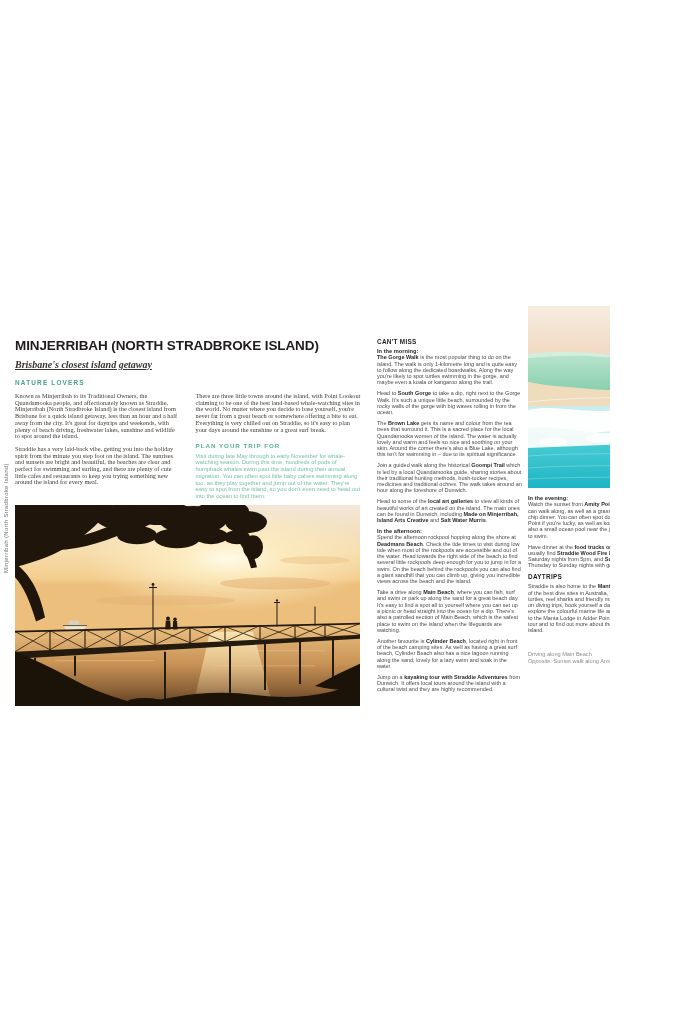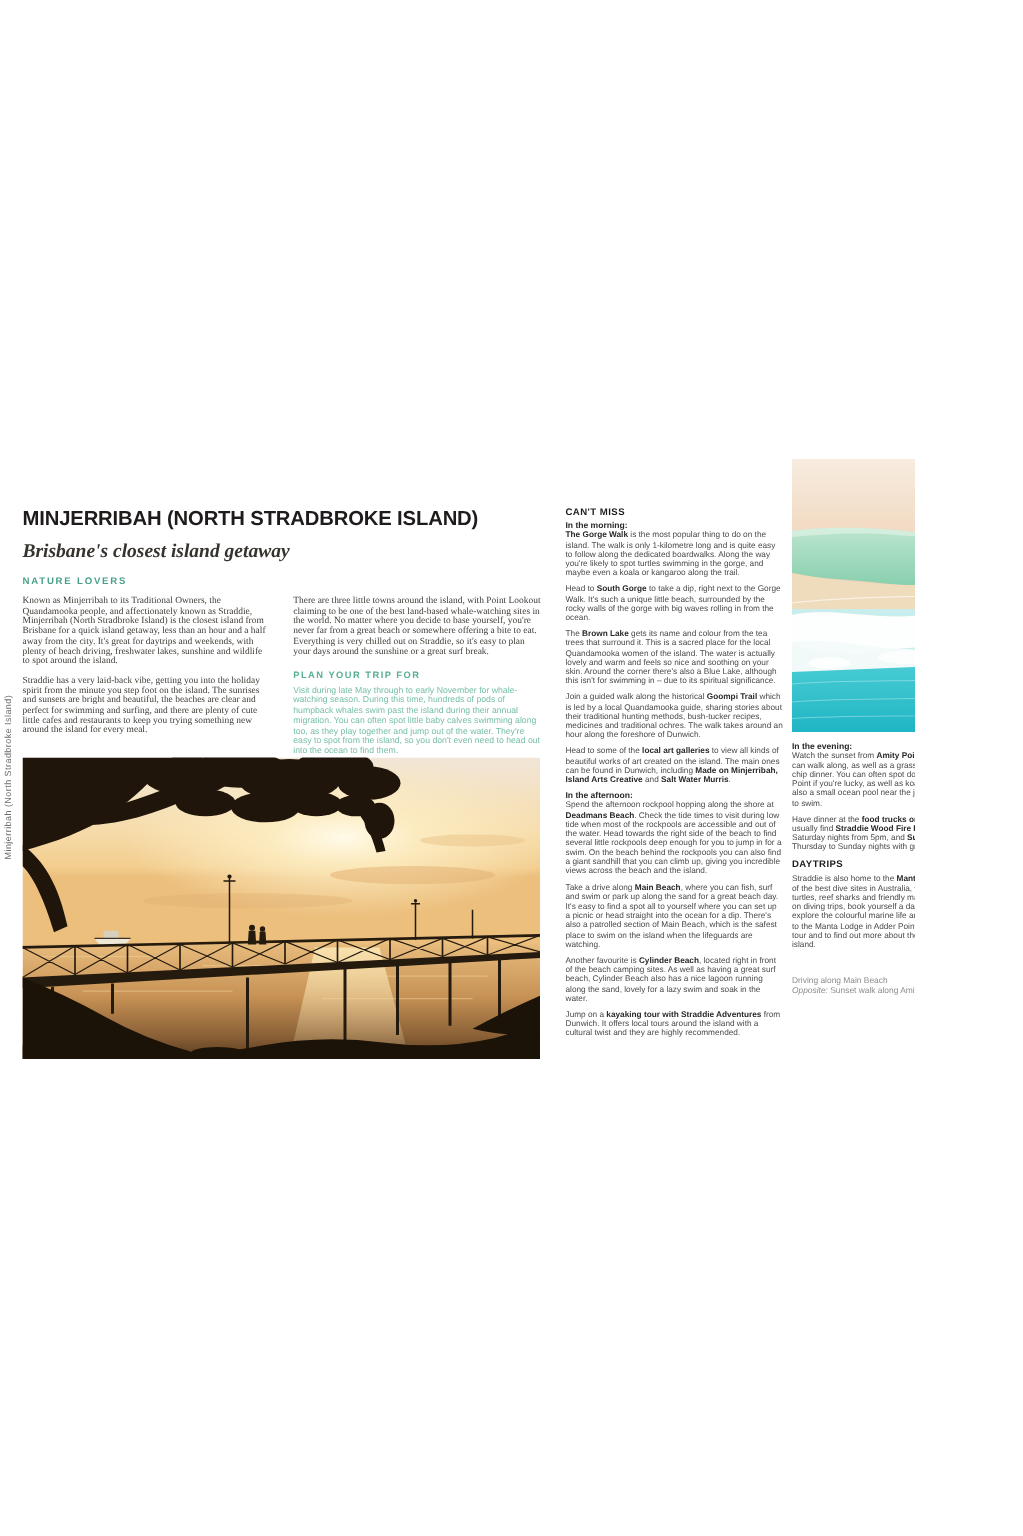--- a/index.html
+++ b/index.html
@@ -10,21 +10,21 @@
   }
   
   .spine {
     position:absolute; left:3px; top:433px; height:140px;
     writing-mode: vertical-rl; transform: rotate(180deg);
     font-size:6px; letter-spacing:.3px; color:#6e6e6e; white-space:nowrap;
   }
   
   .left-page { position:absolute; left:15px; top:338px; width:346px; }
   .lp-title { font-size:13.5px; font-weight:700; letter-spacing:-0.1px; color:#1e1b1a; }
-  .lp-subtitle { margin-top:6px; font-family:"Liberation Serif", serif; font-style:italic; font-size:13px; color:#36322e; }
+  .lp-subtitle { margin-top:6px; font-family:"Liberation Serif", serif; font-style:italic; font-size:10px; color:#36322e;text-decoration:underline; }
   .lp-eyebrow { margin-top:9px; font-size:6.4px; font-weight:700; letter-spacing:1.2px; color:#4aa189; }
   .lp-cols { margin-top:7px; display:flex; gap:15px; }
   .lp-col { flex:1; }
   .lp-col p { font-family:"Liberation Serif", serif; font-size:6.3px; line-height:6.7px; color:#3f3a35; margin:0 0 6px; }
   .plan-heading { font-size:6.2px; font-weight:700; letter-spacing:1px; color:#57b093; margin:9px 0 3.5px; }
   .plan-body { font-size:5.8px !important; line-height:6.7px !important; color:#78c0a5 !important;
                font-family:"Liberation Sans", sans-serif !important; }
   
   .jetty-fig { position:absolute; left:15px; top:505px; width:345px; height:201px; }
   .aerial-fig { display:block; width:150px; height:182px; margin:0 0 7px; }

